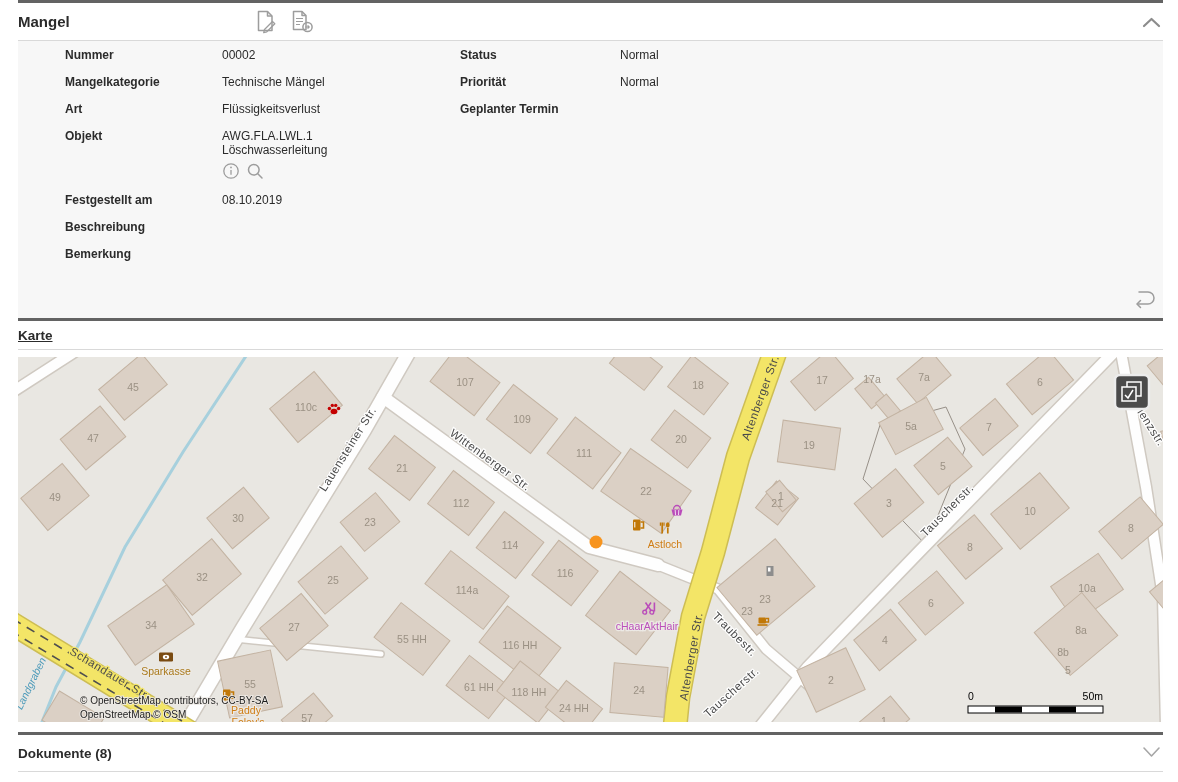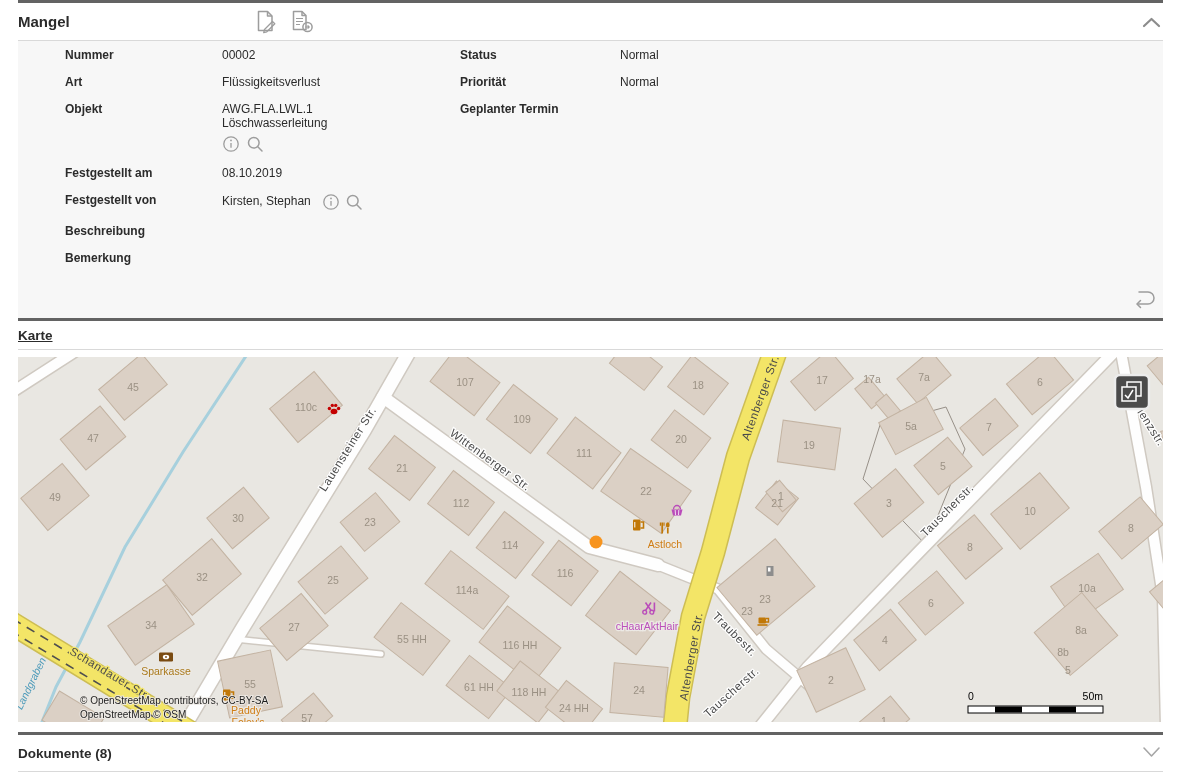--- a/index.html
+++ b/index.html
@@ -78,20 +78,24 @@
     </div>
     <div class="rule-light"></div>
 
     <div class="form-panel">
       <div class="fcol c1">
         <div class="frow">
           <div class="flabel">Nummer</div>
           <div class="fvalue">00002</div>
         </div>
         <div class="frow">
+          <div class="flabel">Mangelkategorie</div>
+          <div class="fvalue">Technische Mängel</div>
+        </div>
+        <div class="frow">
           <div class="flabel">Art</div>
           <div class="fvalue">Flüssigkeitsverlust</div>
         </div>
         <div class="frow">
           <div class="flabel">Objekt</div>
           <div class="fvalue">
             <div class="vline">AWG.FLA.LWL.1</div>
             <div class="vline">Löschwasserleitung</div>
             <div class="val-icons">
               <span class="ic">
@@ -106,41 +110,20 @@
                   <circle cx="7.8" cy="7.8" r="5.3"></circle>
                   <line x1="11.8" y1="11.8" x2="16" y2="16"></line>
                 </svg>
               </span>
             </div>
           </div>
         </div>
         <div class="frow">
           <div class="flabel">Festgestellt am</div>
           <div class="fvalue">08.10.2019</div>
-        </div>
-        <div class="frow">
-          <div class="flabel">Festgestellt von</div>
-          <div class="fvalue">
-            <span>Kirsten, Stephan</span>
-            <span class="val-icons-inline">
-              <span class="ic">
-                <svg width="18" height="18" viewBox="0 0 18 18" fill="none" stroke="#9d9d9d" stroke-width="1.3">
-                  <circle cx="9" cy="9" r="7.2"></circle>
-                  <line x1="9" y1="8" x2="9" y2="12.8"></line>
-                  <circle cx="9" cy="5.4" r="0.9" fill="#9d9d9d" stroke="none"></circle>
-                </svg>
-              </span>
-              <span class="ic">
-                <svg width="18" height="18" viewBox="0 0 18 18" fill="none" stroke="#9d9d9d" stroke-width="1.5" stroke-linecap="round">
-                  <circle cx="7.8" cy="7.8" r="5.3"></circle>
-                  <line x1="11.8" y1="11.8" x2="16" y2="16"></line>
-                </svg>
-              </span>
-            </span>
-          </div>
         </div>
         <div class="frow">
           <div class="flabel">Beschreibung</div>
           <div class="fvalue"></div>
         </div>
         <div class="frow">
           <div class="flabel">Bemerkung</div>
           <div class="fvalue"></div>
         </div>
       </div>

